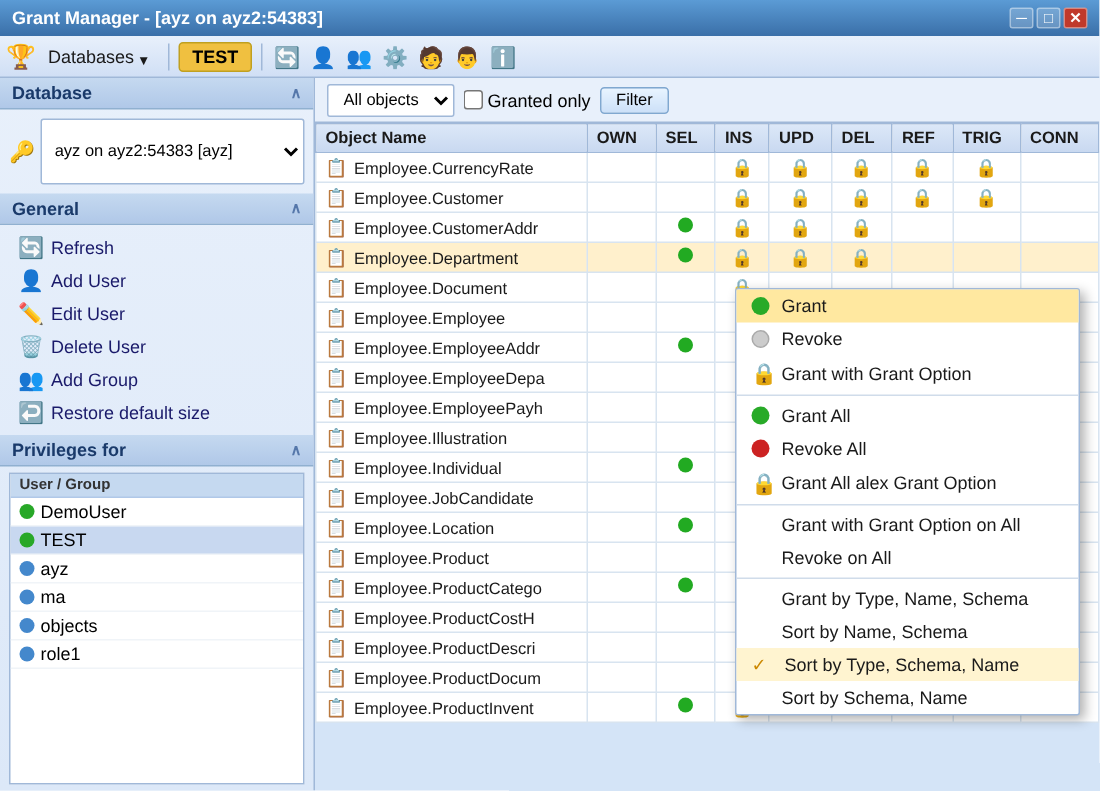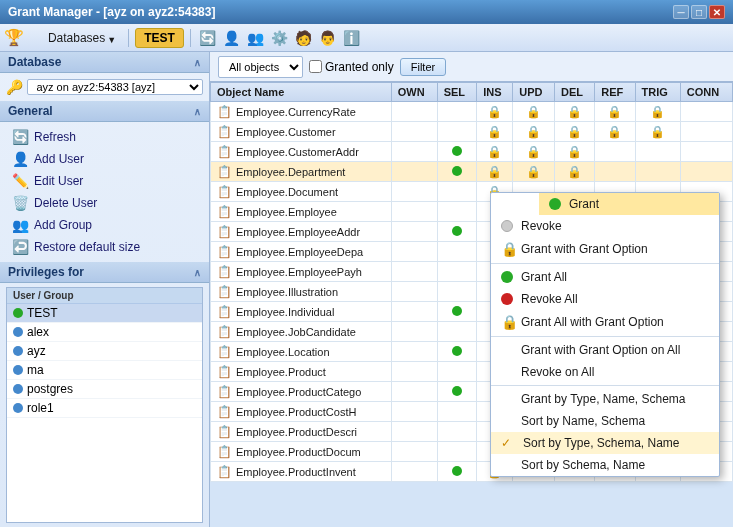--- a/index.html
+++ b/index.html
@@ -81,21 +81,21 @@
 
     .db-section { padding: 6px; }
     .db-select-wrapper {
       display: flex; align-items: center; gap: 4px;
     }
     .db-icon { font-size: 14px; }
     .db-select {
       flex: 1;
       border: 1px solid #a0b8d8;
       background: white;
-      padding: 0 4px;
+      padding: 14px 4px;
       font-size: 11px;
       border-radius: 2px;
     }
 
     .general-section { padding: 4px 8px; }
     .sidebar-item {
       display: flex; align-items: center; gap: 6px;
       padding: 3px 4px;
       cursor: pointer;
       border-radius: 3px;
@@ -219,21 +219,21 @@
     }
     .ctx-item {
       display: flex;
       align-items: center;
       gap: 8px;
       padding: 4px 10px;
       cursor: pointer;
       font-size: 12px;
       color: #1a1a1a;
     }
-    .ctx-item.selected-ctx { background: #ffe8a0; margin-left: 48px; }
+    .ctx-item.selected-ctx { background: #ffe8a0; }
     .ctx-item.checked { background: #fff4d0; }
     .ctx-separator { height: 1px; background: #d0dcea; margin: 2px 0; }
     .ctx-dot { width: 12px; height: 12px; border-radius: 50%; flex-shrink: 0; }
     .ctx-dot-green { background: #28aa28; }
     .ctx-dot-gray { background: #cccccc; border: 1px solid #aaa; }
     .ctx-check { width: 14px; font-size: 12px; color: #cc8800; }
     .ctx-spacer { width: 12px; flex-shrink: 0; }
 
     
     ::-webkit-scrollbar { width: 12px; height: 12px; }
@@ -249,21 +249,21 @@
   <span>Grant Manager - [ayz on ayz2:54383]</span>
   <div class="title-bar-controls">
     <div class="title-btn">─</div>
     <div class="title-btn">□</div>
     <div class="title-btn close">✕</div>
   </div>
 </div>
 
 <div class="menu-bar">
   <span style="font-size:16px;">🏆</span>
-  <div class="menu-item" style="display:flex;align-items:flex-end;gap:2px;margin-left:16px;">
+  <div class="menu-item" style="display:flex;align-items:flex-end;gap:2px;">
     <span>Databases</span>
     <span style="font-size:9px;">▼</span>
   </div>
   <div class="menu-separator"></div>
   <div style="background:#f0c040;padding:2px 8px;border-radius:3px;border:1px solid #c0a020;font-weight:bold;cursor:pointer;">TEST</div>
   <div class="menu-separator"></div>
   <div class="toolbar-btn">
       <span class="toolbar-icon">🔄</span>
     </div>
   <div class="toolbar-btn">
@@ -334,39 +334,39 @@
       </div>
     </div>
 
     <div class="panel-section-header">
       <span>Privileges for</span>
       <span class="chevron">∧</span>
     </div>
     <div class="privileges-section">
       <div class="priv-list">
         <div class="priv-header">User / Group</div>
+        <div class="priv-item">
+          <span class="priv-dot dot-green"></span>
+          <span>DemoUser</span>
+        </div>
         <div class="priv-item selected">
           <span class="priv-dot dot-green"></span>
           <span>TEST</span>
         </div>
         <div class="priv-item">
           <span class="priv-dot dot-blue"></span>
-          <span>alex</span>
-        </div>
-        <div class="priv-item">
-          <span class="priv-dot dot-blue"></span>
           <span>ayz</span>
         </div>
         <div class="priv-item">
           <span class="priv-dot dot-blue"></span>
           <span>ma</span>
         </div>
         <div class="priv-item">
           <span class="priv-dot dot-blue"></span>
-          <span>postgres</span>
+          <span>objects</span>
         </div>
         <div class="priv-item">
           <span class="priv-dot dot-blue"></span>
           <span>role1</span>
         </div>
       </div>
     </div>
   </div>
 
   <div class="right-area">
@@ -665,21 +665,21 @@
         <div class="ctx-item">
           <span class="ctx-dot ctx-dot-green"></span>
           <span>Grant All</span>
         </div>
         <div class="ctx-item">
           <span class="ctx-dot" style="background:#cc2222;width:12px;height:12px;border-radius:50%;"></span>
           <span>Revoke All</span>
         </div>
         <div class="ctx-item">
           <span style="font-size:14px;width:12px;">🔒</span>
-          <span>Grant All with Grant Option</span>
+          <span>Grant All alex Grant Option</span>
         </div>
         <div class="ctx-separator"></div>
         <div class="ctx-item">
           <span class="ctx-spacer"></span>
           <span>Grant with Grant Option on All</span>
         </div>
         <div class="ctx-item">
           <span class="ctx-spacer"></span>
           <span>Revoke on All</span>
         </div>

